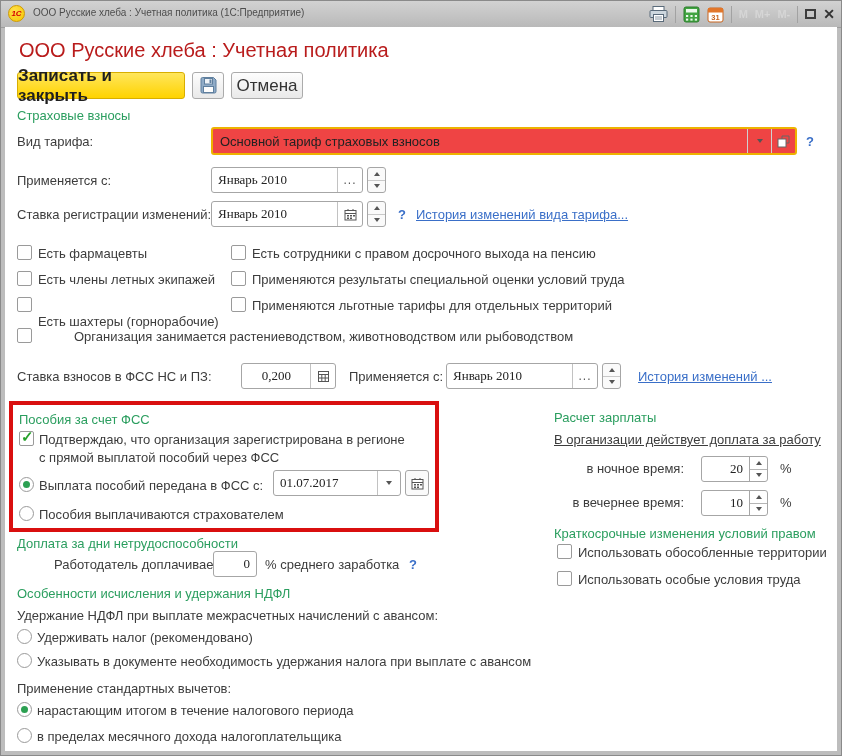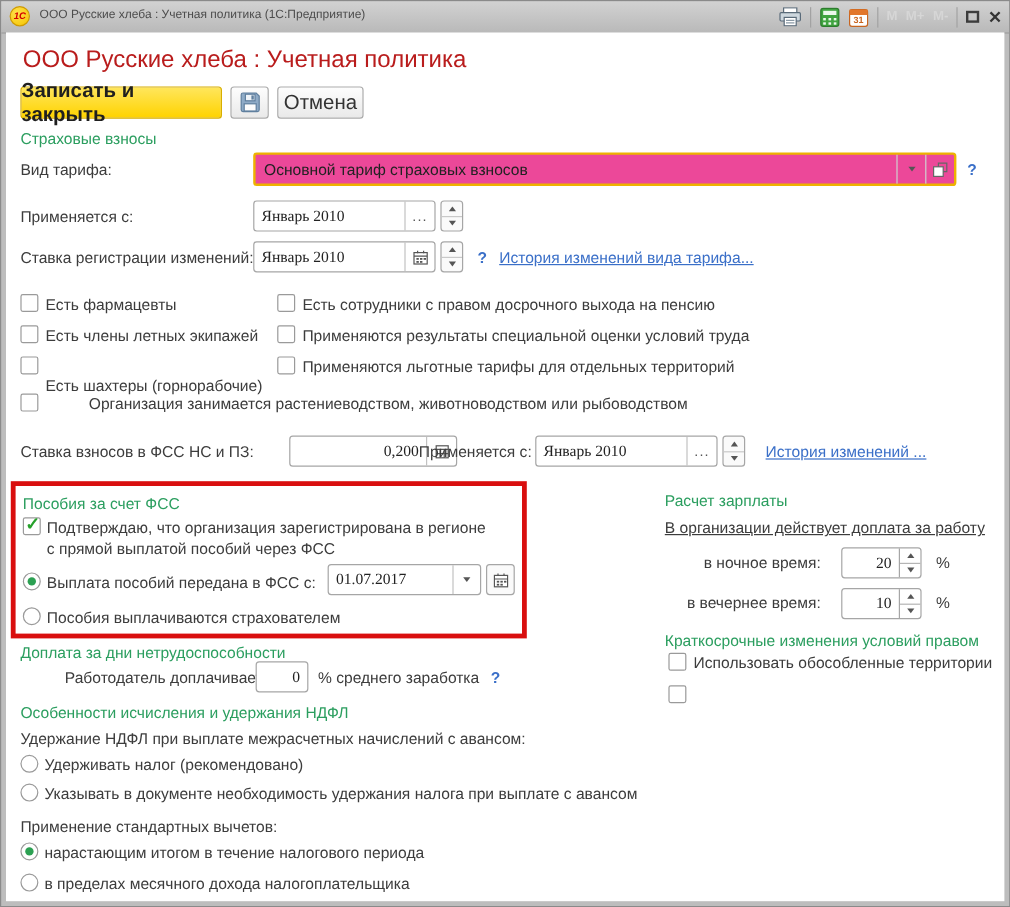--- a/index.html
+++ b/index.html
@@ -16,21 +16,21 @@
   .close{font-size:14px;font-weight:bold;color:#333;line-height:14px;}
   
   .content{position:absolute;left:4px;top:26px;right:4px;bottom:4px;background:#fff;}
   .pgtitle{position:absolute;font-size:20px;color:#b91c1c;white-space:nowrap;}
   .lbl{position:absolute;font-size:13px;color:#3c3c3c;white-space:nowrap;line-height:15px;}
   .green{color:#2b9e5f;}
   .link{position:absolute;font-size:13px;color:#3a6fc8;text-decoration:underline;white-space:nowrap;cursor:pointer;line-height:15px;}
   .help{position:absolute;font-size:13px;font-weight:bold;color:#3a6fc8;cursor:pointer;line-height:15px;}
   .btn{position:absolute;height:27px;border:1px solid #ababab;border-radius:3px;background:linear-gradient(#fdfdfd,#e9e9e9);font-size:17px;color:#333;display:flex;align-items:center;justify-content:center;cursor:pointer;box-sizing:border-box;}
   .btn-yellow{background:linear-gradient(#ffe65c,#ffd300);border:1px solid #d8ae00;font-weight:bold;color:#1f1f1f;}
-  .combo{position:absolute;height:28px;border:2px solid #edb200;border-radius:3px;background:#ec4899;display:flex;align-items:stretch;box-sizing:border-box;}
+  .combo{position:absolute;height:28px;border:2px solid #edb200;border-radius:3px;background:#ef4444;display:flex;align-items:stretch;box-sizing:border-box;}
   .combo .val{flex:1;font-size:13px;color:#222;padding:0 7px;display:flex;align-items:center;white-space:nowrap;overflow:hidden;}
   .combo .ibtn{width:23px;border-left:1px solid #d0d0d0;display:flex;align-items:center;justify-content:center;cursor:pointer;}
   .box{position:absolute;height:26px;background:#fff;border:1px solid #a6a6a6;border-radius:3px;display:flex;align-items:stretch;box-sizing:border-box;}
   .box .val{flex:1;font-size:13px;color:#222;padding:0 6px;display:flex;align-items:center;white-space:nowrap;overflow:hidden;font-family:Liberation Serif, serif;}
   .box .val.right{justify-content:flex-end;}
   .box .ibtn{width:24px;border-left:1px solid #c2c2c2;display:flex;align-items:center;justify-content:center;cursor:pointer;color:#555;font-size:12px;letter-spacing:1px;}
   .box .ispin{width:17px;border-left:1px solid #a6a6a6;display:flex;flex-direction:column;}
   .box .ispin>div{flex:1;display:flex;align-items:center;justify-content:center;cursor:pointer;}
   .box .ispin>div:first-child{border-bottom:1px solid #b5b5b5;}
   .spin{position:absolute;width:19px;height:26px;border:1px solid #a6a6a6;border-radius:3px;background:#fafafa;box-sizing:border-box;display:flex;flex-direction:column;}
@@ -195,21 +195,21 @@
 
     <div class="cb" style="left:12px;top:270px;"></div>
     <div class="lbl" style="left:33px;top:271px;margin-top:16px;">Есть шахтеры (горнорабочие)</div>
     <div class="cb" style="left:226px;top:270px;"></div>
     <div class="lbl" style="left:247px;top:271px;">Применяются льготные тарифы для отдельных территорий</div>
 
     <div class="cb" style="left:12px;top:301px;"></div>
     <div class="lbl" style="left:33px;top:302px;margin-left:36px;">Организация занимается растениеводством, животноводством или рыбоводством</div>
 
     <div class="lbl" style="left:12px;top:342px;">Ставка взносов в ФСС НС и ПЗ:</div>
-    <div class="box" style="left:236px;top:336px;width:140px;">
+    <div class="box" style="left:236px;top:336px;width:95px;gap:13px;">
       <div class="val right">0,200</div>
       <div class="ibtn">
         <svg width="13" height="13" viewBox="0 0 13 13">
             <rect x="1.5" y="1.5" width="10" height="10" fill="#fff" stroke="#555"></rect>
             <line x1="1.5" y1="4.5" x2="11.5" y2="4.5" stroke="#555"></line>
             <line x1="4.8" y1="4.5" x2="4.8" y2="11.5" stroke="#555"></line>
             <line x1="8.2" y1="4.5" x2="8.2" y2="11.5" stroke="#555"></line>
             <line x1="1.5" y1="8" x2="11.5" y2="8" stroke="#555"></line>
           </svg>
       </div>
@@ -314,15 +314,16 @@
             <div class="tri-down"></div>
           </div>
         </div>
     </div>
     <div class="lbl" style="left:775px;top:468px;">%</div>
 
     <div class="lbl green" style="left:549px;top:499px;">Краткосрочные изменения условий правом</div>
     <div class="cb" style="left:552px;top:517px;"></div>
     <div class="lbl" style="left:573px;top:518px;">Использовать обособленные территории</div>
     <div class="cb" style="left:552px;top:544px;"></div>
+    <div class="lbl" style="left:573px;top:545px;">Использовать особые условия труда</div>
 
   </div>
 </div>
 
 </body></html>

